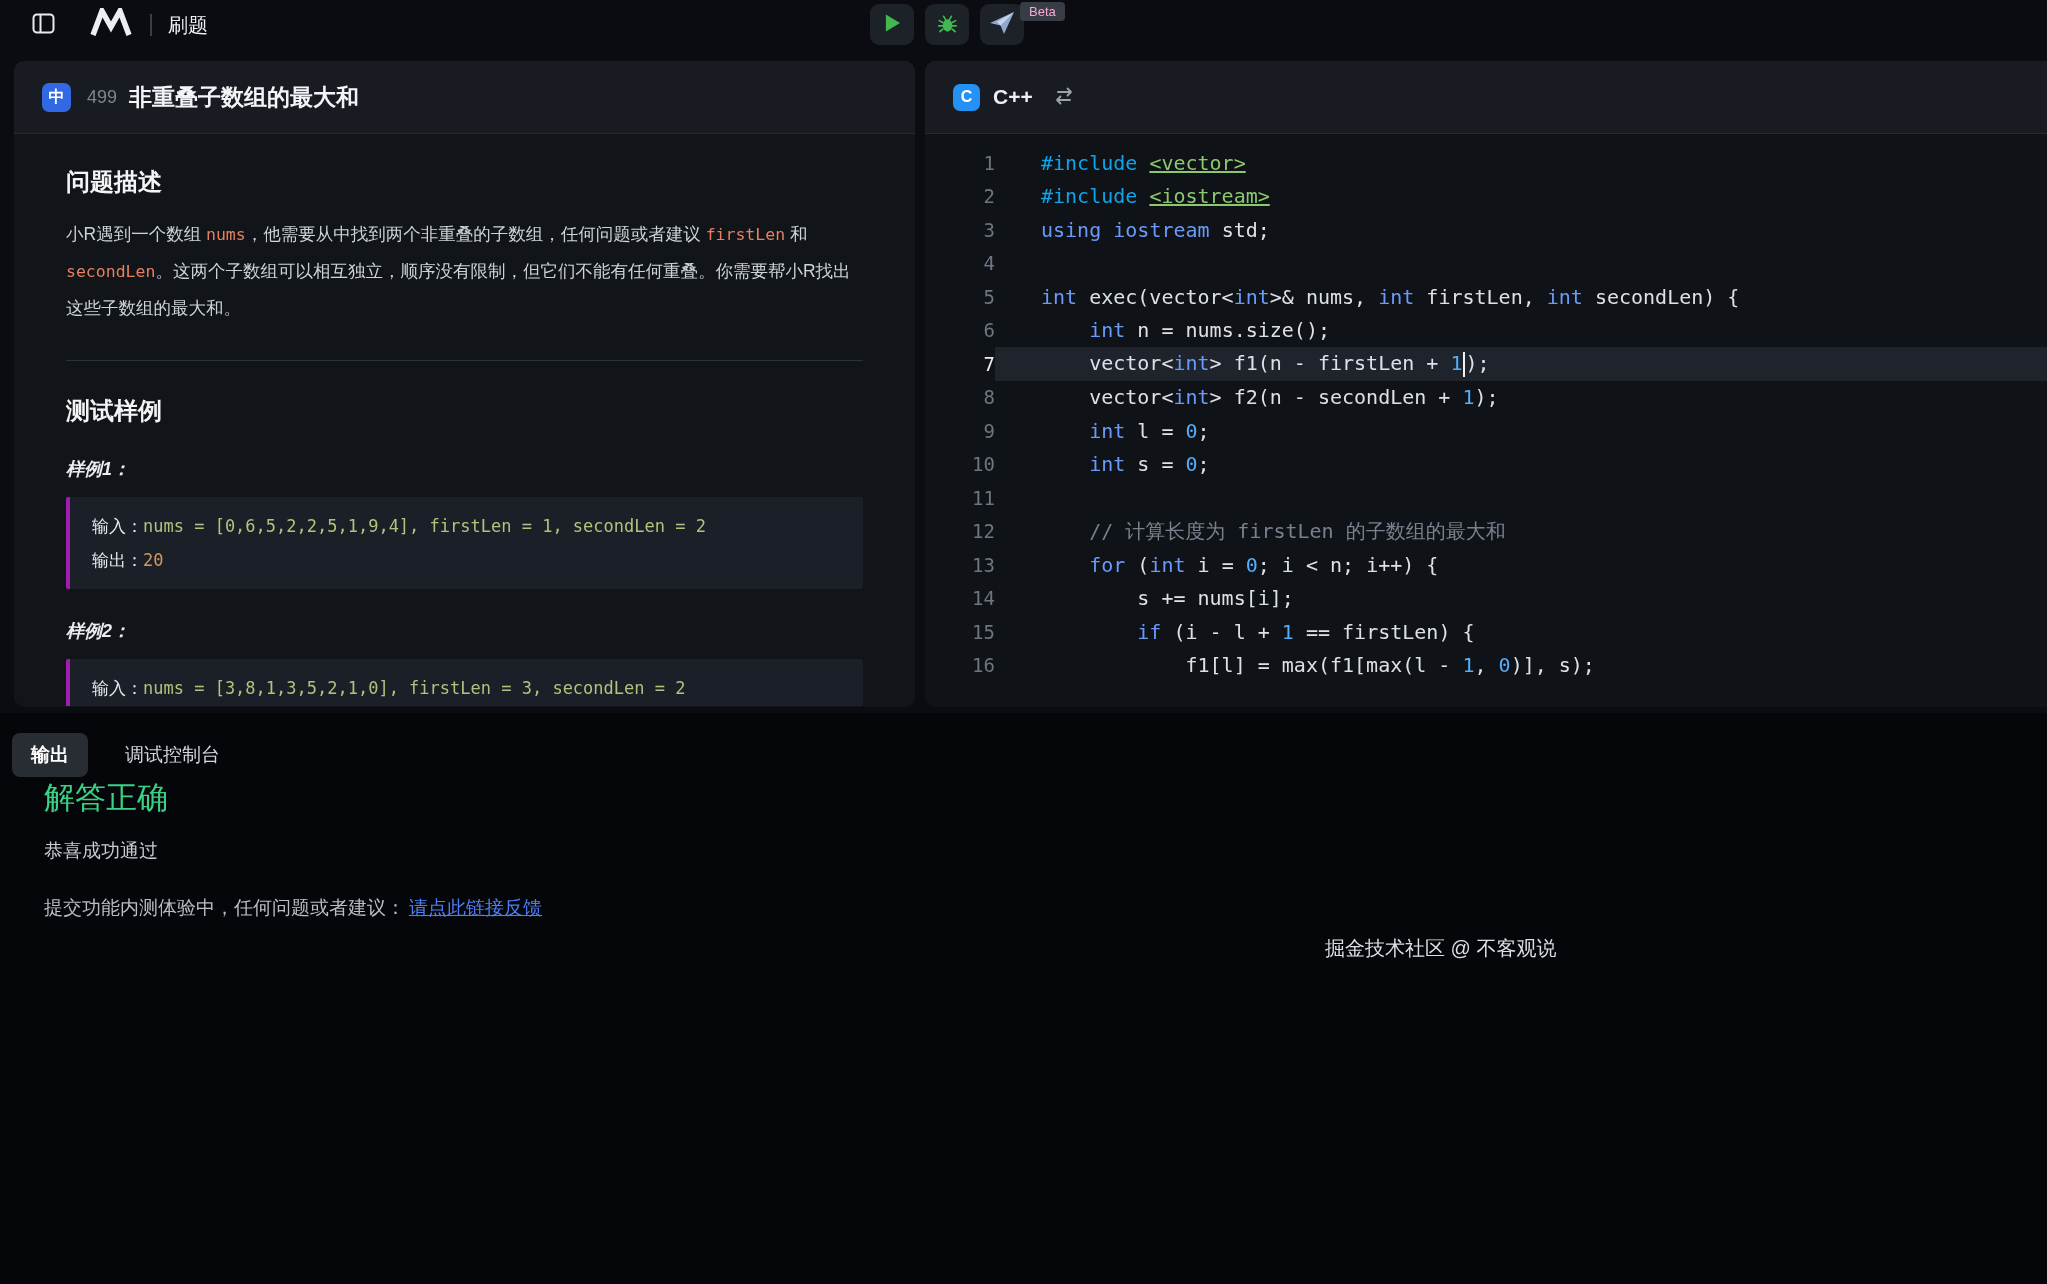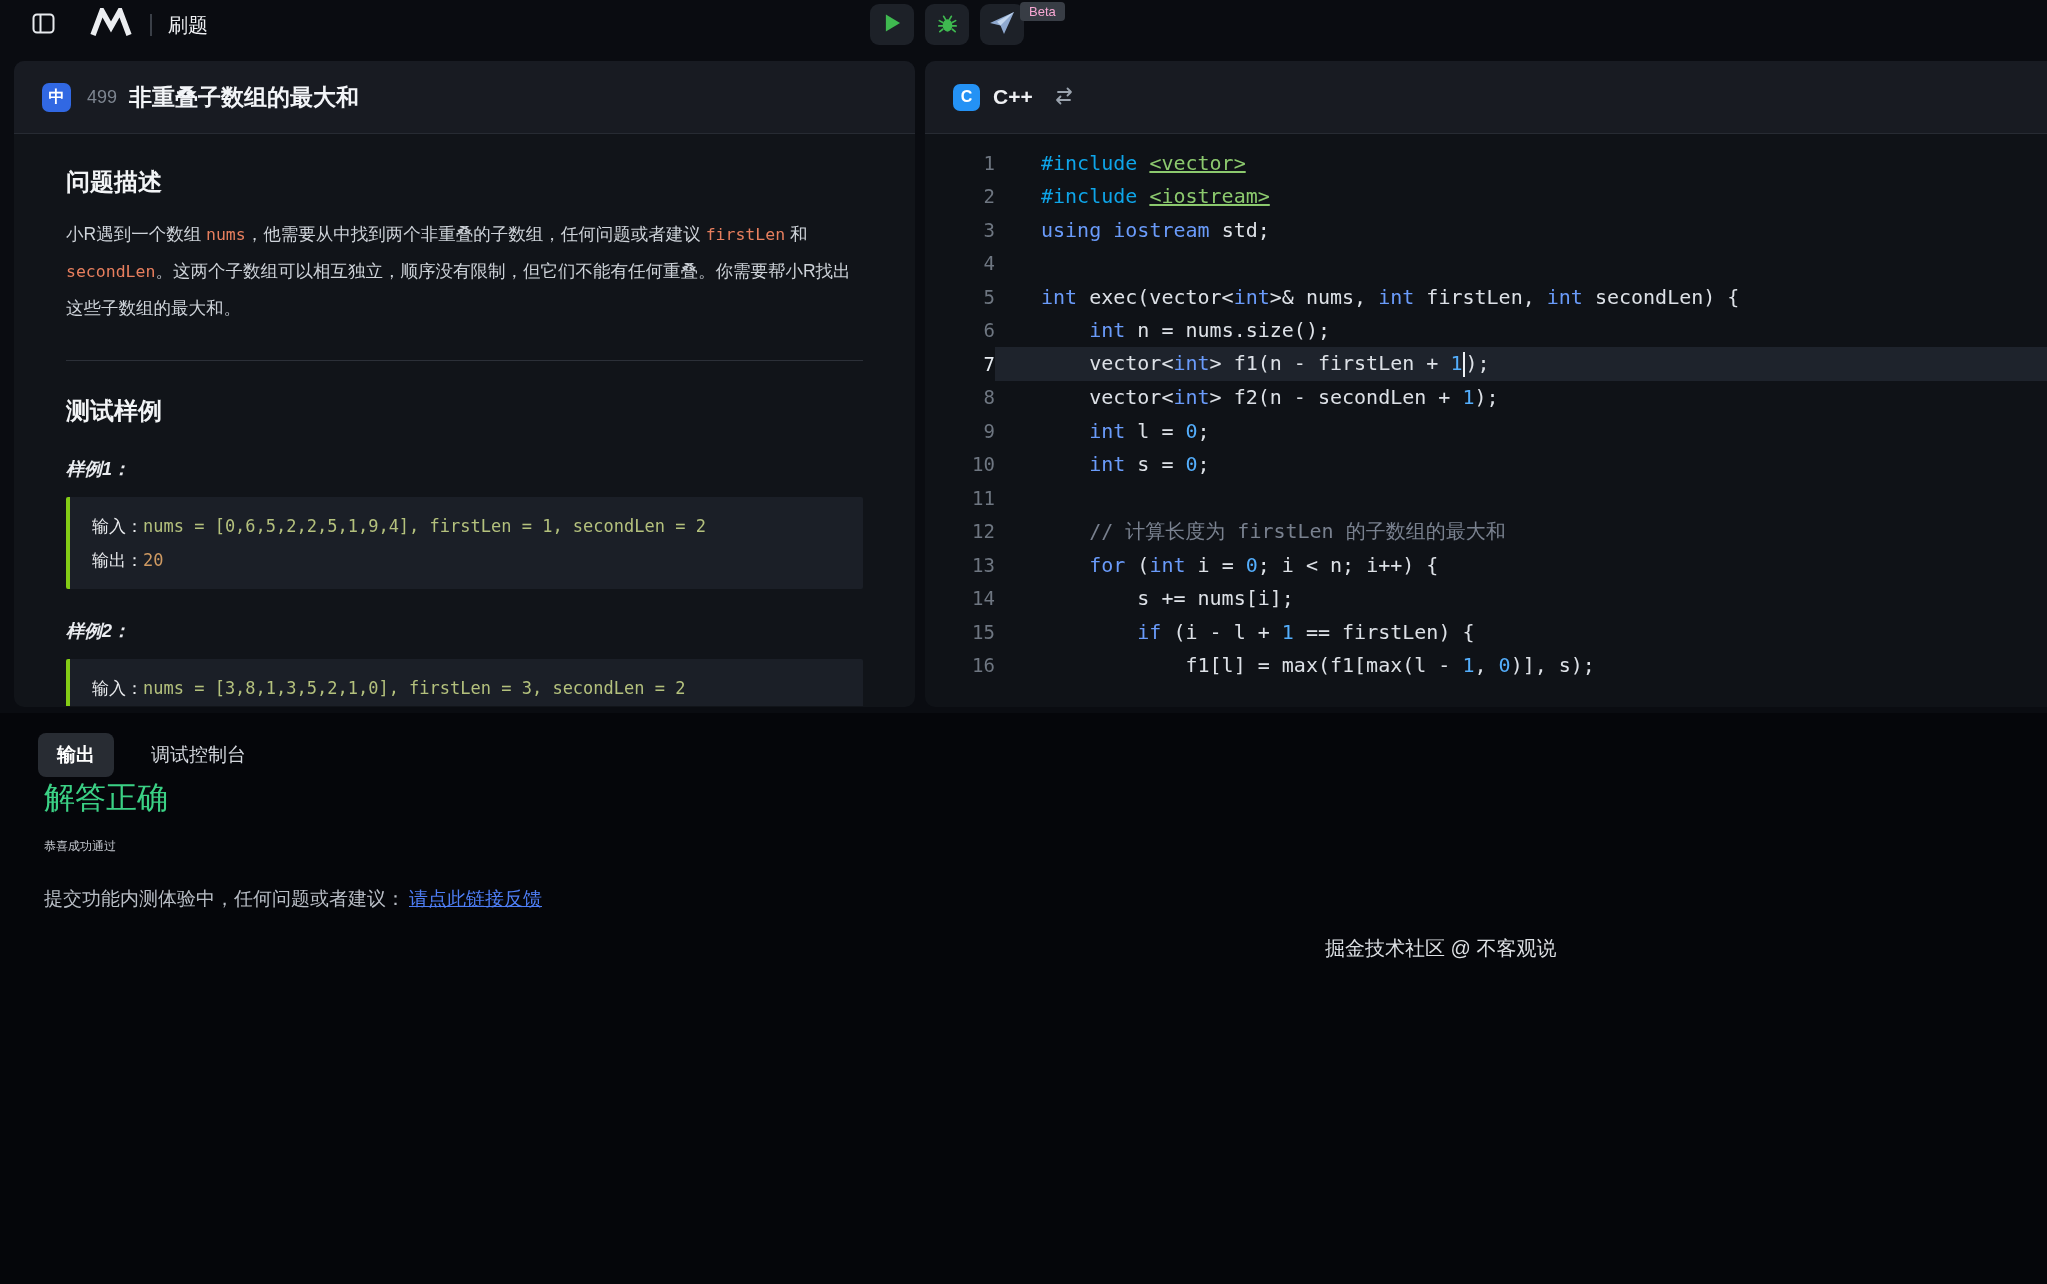--- a/index.html
+++ b/index.html
@@ -32,21 +32,21 @@
   .diff-badge { width:29px; height:29px; background:#3168e3; color:#fff; border-radius:7px; font-size:16px; font-weight:bold; display:flex; align-items:center; justify-content:center; }
   .prob-id { color:#7d8590; font-size:18px; margin:0 12px 0 16px; }
   .prob-title { color:#f2f4f7; font-size:23px; font-weight:bold; }
 
   .left-body { padding:0 52px; height:572px; overflow:hidden; }
   .left-body h2 { font-size:24px; color:#f2f4f6; font-weight:bold; margin-top:32px; }
   .prob-desc { margin-top:18px; font-size:17.5px; line-height:36px; color:#ced3d9; }
   .inline-code { font-family:"DejaVu Sans Mono", monospace; font-size:16.5px; color:#e87f5e; }
   .divider { border:none; border-top:1px solid #2c3038; margin:34px 0; }
   .sample-label { margin-top:30px; font-size:18px; font-style:italic; font-weight:bold; color:#e9ebef; }
-  .sample-block { margin-top:16px; background:#1b1f27; border-left:4px solid #84cc16; border-radius:2px; padding:12px 22px; font-family:"DejaVu Sans Mono", monospace; font-size:17px; line-height:34px; }
+  .sample-block { margin-top:16px; background:#1b1f27; border-left:4px solid #a21caf; border-radius:2px; padding:12px 22px; font-family:"DejaVu Sans Mono", monospace; font-size:17px; line-height:34px; }
   .sample-line { white-space:pre; }
   .sample-line .lbl { color:#e9ebee; }
   .in-val { color:#b4c17d; }
   .out-val { color:#cf9a62; }
 
   
   .lang-icon { width:27px; height:27px; background:#2492f5; border-radius:7px; color:#fff; font-size:16px; font-weight:bold; display:flex; align-items:center; justify-content:center; }
   .lang-label { font-size:21px; font-weight:bold; color:#eef0f3; margin-left:13px; }
   .swap-btn { margin-left:20px; display:flex; align-items:center; }
   .editor-body { padding-top:12px; font-family:"DejaVu Sans Mono", monospace; font-size:20px; }
@@ -58,26 +58,26 @@
   .code-text { white-space:pre; color:#dde1e7; }
   .tk-pp { color:#0ea5e9; }
   .tk-inc { color:#8cc96e; text-decoration:underline; }
   .tk-kw { color:#6a9bfa; }
   .tk-num { color:#54aefc; }
   .tk-cm { color:#79818f; }
   .caret { display:inline-block; width:2px; height:25px; background:#eef1f4; vertical-align:middle; margin-left:1px; }
 
   
   .console { position:absolute; left:0; top:713px; width:100%; height:571px; background:#05060a; }
-  .tabs { display:flex; align-items:center; gap:18px; padding:20px 0 0 38px; }
+  .tabs { display:flex; align-items:center; gap:18px; padding:20px 0 0 12px; }
   .tab { font-size:19px; color:#d3d7dd; padding:9px 19px; border-radius:8px; }
   .tab.active { background:#282c33; color:#ffffff; font-weight:bold; }
   .result { padding-left:44px; }
   .result-title { font-size:31px; color:#3bd185; font-weight:500; }
-  .result-sub { margin-top:19px; font-size:12px; color:#c6cad1; }
+  .result-sub { margin-top:19px; font-size:19px; color:#c6cad1; }
   .feedback { margin-top:31px; font-size:19px; color:#b9bec6; }
   .feedback a { color:#4e7ef5; text-decoration:underline; margin-left:4px; cursor:pointer; }
   .watermark { position:absolute; left:1325px; top:222px; font-size:20px; color:#dcdfe3; }
 </style>
 </head>
 <body>
 
 <div class="topbar">
   <div class="tb-left">
     <button class="icon-btn">

